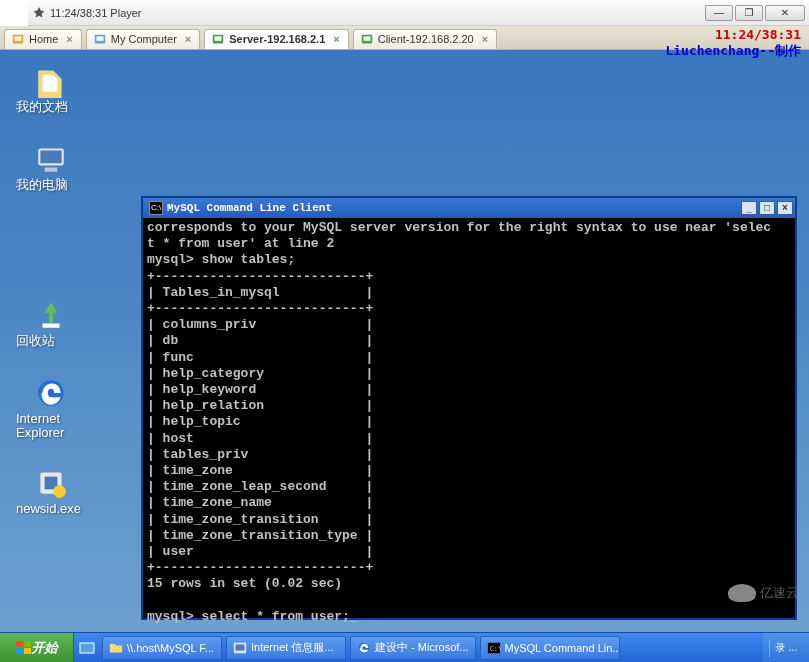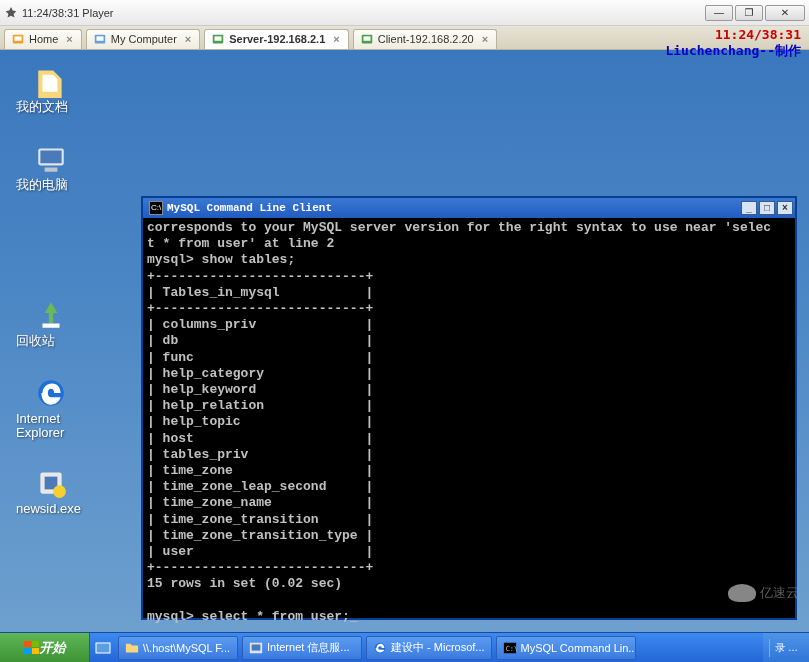--- a/index.html
+++ b/index.html
@@ -3,21 +3,21 @@
 <meta charset="utf-8">
 <style>
 * { margin: 0; padding: 0; box-sizing: border-box; }
 body {
   width: 809px; height: 662px;
   font-family: Tahoma, Arial, sans-serif; font-size: 11px;
   background: #fff; overflow: hidden; position: relative;
 }
 .outer-titlebar {
   height: 26px; background: linear-gradient(#fdfdfd,#e8e8e8);
-  border-bottom: 1px solid #ccc; display: flex; align-items: center; padding: 0 4px;
+  border-bottom: 1px solid #ccc; display: flex; align-items: center; padding: 0 4px; margin-left: 28px;
 }
 .outer-titlebar .pin-icon { width: 14px; height: 14px; margin-right: 4px; }
 .outer-titlebar .title-text { flex: 1; color: #333; }
 .win-controls { display: flex; gap: 2px; }
 .win-btn {
   width: 28px; height: 16px; background: linear-gradient(#f7f7f7,#dcdcdc);
   border: 1px solid #9a9a9a; border-radius: 2px; font-size: 10px; text-align: center;
   line-height: 13px; color: #333; cursor: pointer;
 }
 .win-btn.close-btn { width: 40px; }
@@ -59,21 +59,21 @@
 .cmd-body {
   padding: 2px 4px; color: #c0c0c0; font-family: 'Courier New', monospace; font-size: 13px;
   font-weight: bold; line-height: 16.2px; white-space: pre;
 }
 .taskbar {
   position: absolute; bottom: 0; left: 0; width: 809px; height: 30px;
   background: linear-gradient(#3c8af0,#2466d6); display: flex; align-items: center;
   border-top: 1px solid #1a4a9e;
 }
 .start-btn {
-  height: 30px; width: 90px; background: linear-gradient(#5fb756,#3d9234);
+  height: 30px; width: 74px; background: linear-gradient(#5fb756,#3d9234);
   color: #fff; font-weight: bold; font-style: italic; font-size: 13px;
   display: flex; align-items: center; justify-content: center; gap: 0;
   border-right: 1px solid #267020; cursor: pointer;
 }
 .start-btn .flag { width: 16px; height: 14px; }
 .ql-btn { width: 22px; height: 22px; margin: 0 2px; cursor: pointer; display: flex; align-items: center; justify-content: center; }
 .task-btn {
   height: 24px; background: linear-gradient(#5b9bf0,#3b7be0); border: 1px solid #2a5fb8;
   border-radius: 2px; color: #fff; font-size: 11px; padding: 0 6px; margin: 0 2px;
   display: flex; align-items: center; gap: 4px; min-width: 120px; max-width: 140px;

